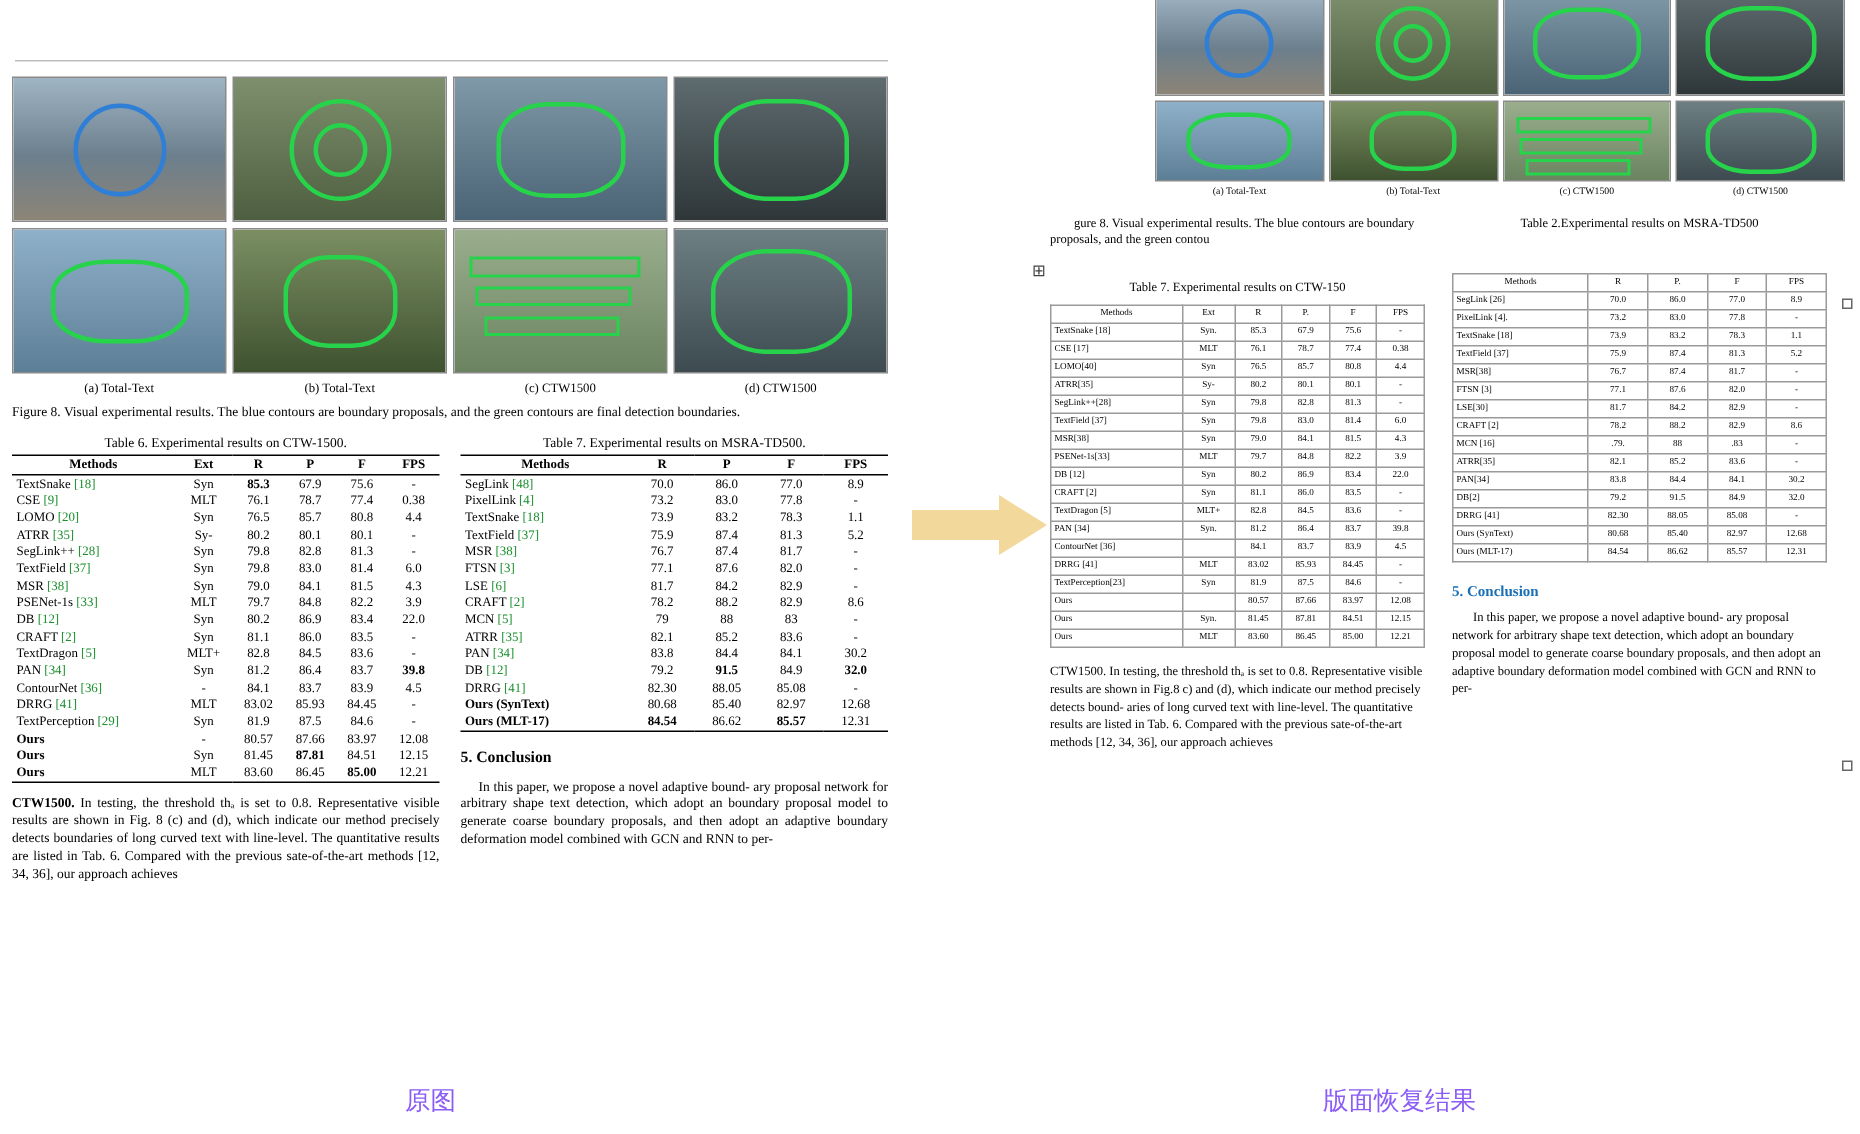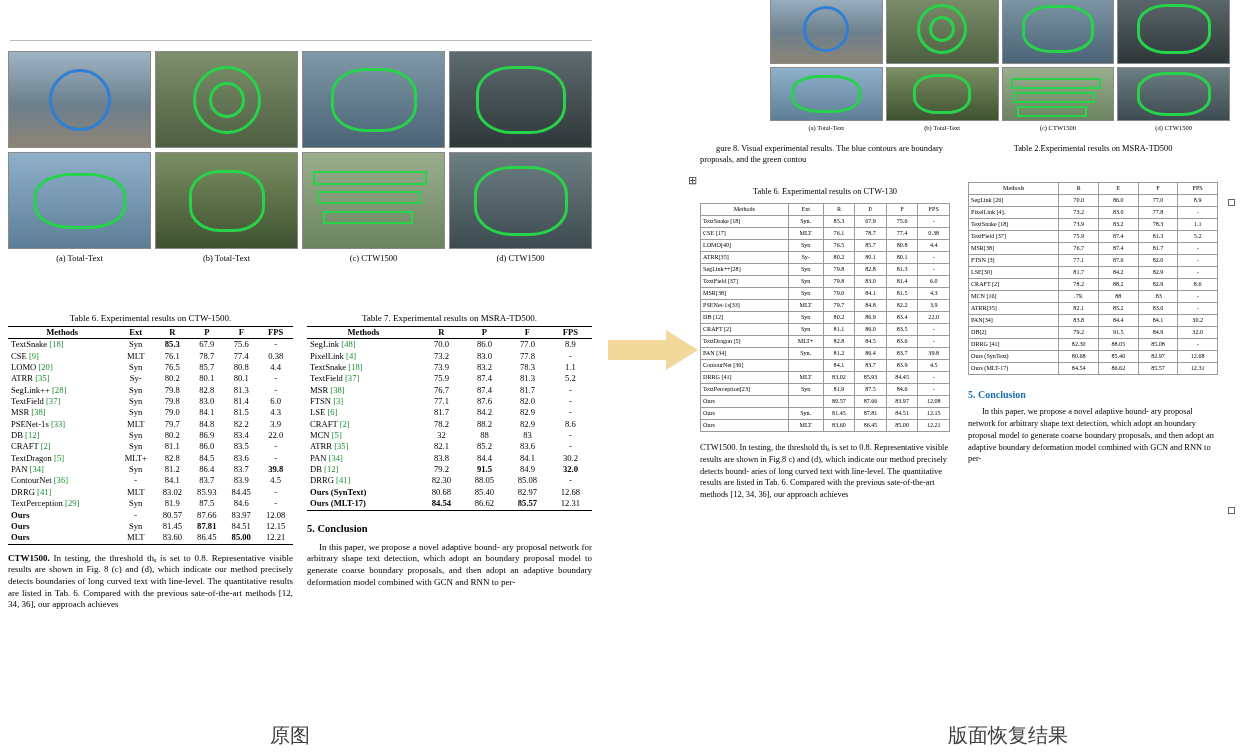--- a/index.html
+++ b/index.html
@@ -17,21 +17,21 @@
   #left{left:8px;top:40px;width:592px;height:690px;}
   #left .rule{border-top:1px solid #bdbdbd;width:582px;margin:0 0 10px 2px;}
 
   .figgrid{display:grid;grid-template-columns:repeat(4,1fr);gap:4px;width:584px;}
   .figcell{height:95px;border:1px solid #8a8a8a;position:relative;overflow:hidden;}
   .figcaps{display:grid;grid-template-columns:repeat(4,1fr);gap:4px;width:584px;font-size:8.5px;text-align:center;margin-top:4px;}
   .figcaption{font-size:9px;text-align:justify;margin-top:6px;line-height:1.25;width:584px;}
 
   .cols{display:flex;gap:14px;margin-top:10px;width:584px;}
   .col{width:285px;}
-  .tabcap{font-size:9px;text-align:center;margin-bottom:3px;margin-top:40px;}
+  .tabcap{font-size:9px;text-align:center;margin-bottom:3px;}
   table.res{border-collapse:collapse;width:100%;font-size:8.6px;}
   table.res th,table.res td{padding:0px 2px;text-align:center;line-height:1.32;}
   table.res thead th{border-top:1.1px solid #000;border-bottom:.7px solid #000;font-weight:bold;}
   table.res tbody tr:last-child td{border-bottom:1.1px solid #000;}
   table.res td.m{text-align:left;padding-left:3px;}
   .cite{color:#1b8f2e;}
   .bold{font-weight:bold;}
 
   .bodytext{font-size:9px;text-align:justify;line-height:1.3;margin-top:8px;}
   .secthead{font-size:10.5px;font-weight:bold;margin:12px 0 5px 0;}
@@ -55,23 +55,23 @@
   table.r2{border-collapse:collapse;width:100%;font-size:6.1px;}
   table.r2 th,table.r2 td{border:.5px solid #9a9a9a;padding:2px 2px;text-align:center;line-height:1.15;}
   table.r2 th{font-weight:normal;}
   table.r2 td.m{text-align:left;}
   .rsecthead{font-size:10px;font-weight:bold;color:#1a6fb5;margin:14px 0 6px 0;}
   .rbody{font-size:8.4px;line-height:1.4;text-align:left;}
   .plusmark{position:absolute;font-size:11px;color:#444;}
   .handle{position:absolute;width:5px;height:5px;border:1px solid #666;background:#fff;}
 
   
-  .botlabel{position:absolute;font-size:20px;color:#404040;font-family:Liberation Serif, serif;}
+  .botlabel{position:absolute;font-size:17px;color:#8b5cf6;font-family:Liberation Serif, serif;}
   #lbl-left{left:270px;top:722px;}
-  #lbl-right{left:948px;top:722px;}
+  #lbl-right{left:882px;top:722px;}
 
   
   .ph{width:100%;height:100%;}
   .ph1{background:linear-gradient(#9fb4c4,#6c7f8d 55%,#8c8476);}
   .ph2{background:linear-gradient(#7d8f6c,#4e5f41);}
   .ph3{background:linear-gradient(#7f99a8,#4a6375);}
   .ph4{background:linear-gradient(#5e6b6f,#2e3638);}
   .ph5{background:linear-gradient(#8fb0c9,#5d7f96);}
   .ph6{background:linear-gradient(#7b8f63,#3f5230);}
   .ph7{background:linear-gradient(#9aae8d,#6b8360);}
@@ -126,20 +126,21 @@
     </div>
   </div>
 
   <div class="figcaps">
     <span>(a) Total-Text</span>
     <span>(b) Total-Text</span>
     <span>(c) CTW1500</span>
     <span>(d) CTW1500</span>
   </div>
 
+  <div class="figcaption">Figure 8. Visual experimental results. The blue contours are boundary proposals, and the green contours are final detection boundaries.</div>
 
   <div class="cols">
     <div class="col">
       <div class="tabcap">Table 6. Experimental results on CTW-1500.</div>
       <table class="res">
         <thead>
             <tr>
           <th>Methods</th>
           <th>Ext</th>
           <th>R</th>
@@ -365,21 +366,21 @@
             </tr>
             <tr>
               <td class="m">CRAFT <span class="cite">[2]</span></td>
               <td class="">78.2</td>
               <td class="">88.2</td>
               <td class="">82.9</td>
               <td class="">8.6</td>
             </tr>
             <tr>
               <td class="m">MCN <span class="cite">[5]</span></td>
-              <td class="">32</td>
+              <td class="">79</td>
               <td class="">88</td>
               <td class="">83</td>
               <td class="">-</td>
             </tr>
             <tr>
               <td class="m">ATRR <span class="cite">[35]</span></td>
               <td class="">82.1</td>
               <td class="">85.2</td>
               <td class="">83.6</td>
               <td class="">-</td>
@@ -483,21 +484,21 @@
     <span>(c) CTW1500</span>
     <span>(d) CTW1500</span>
   </div>
 
   <div class="rcols">
     <div class="rcol">
       <div class="rcap" style="text-indent:16px;">gure 8. Visual experimental results. The blue contours are boundary proposals, and the green contou</div>
       <div style="position:relative;height:20px;">
         <span class="plusmark" style="left:-12px;top:8px;">⊞</span>
       </div>
-      <div class="rcapc" style="margin-bottom:6px;">Table 6. Experimental results on CTW-130</div>
+      <div class="rcapc" style="margin-bottom:6px;">Table 7. Experimental results on CTW-150</div>
       <table class="r2">
         <thead>
             <tr id="r6head">
               <th>Methods</th>
               <th>Ext</th>
               <th>R</th>
               <th>P.</th>
               <th>F</th>
               <th>FPS</th>
             </tr>

